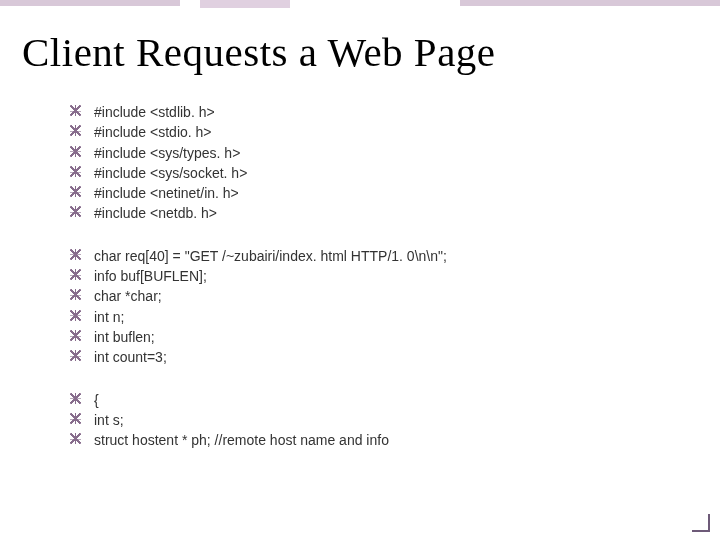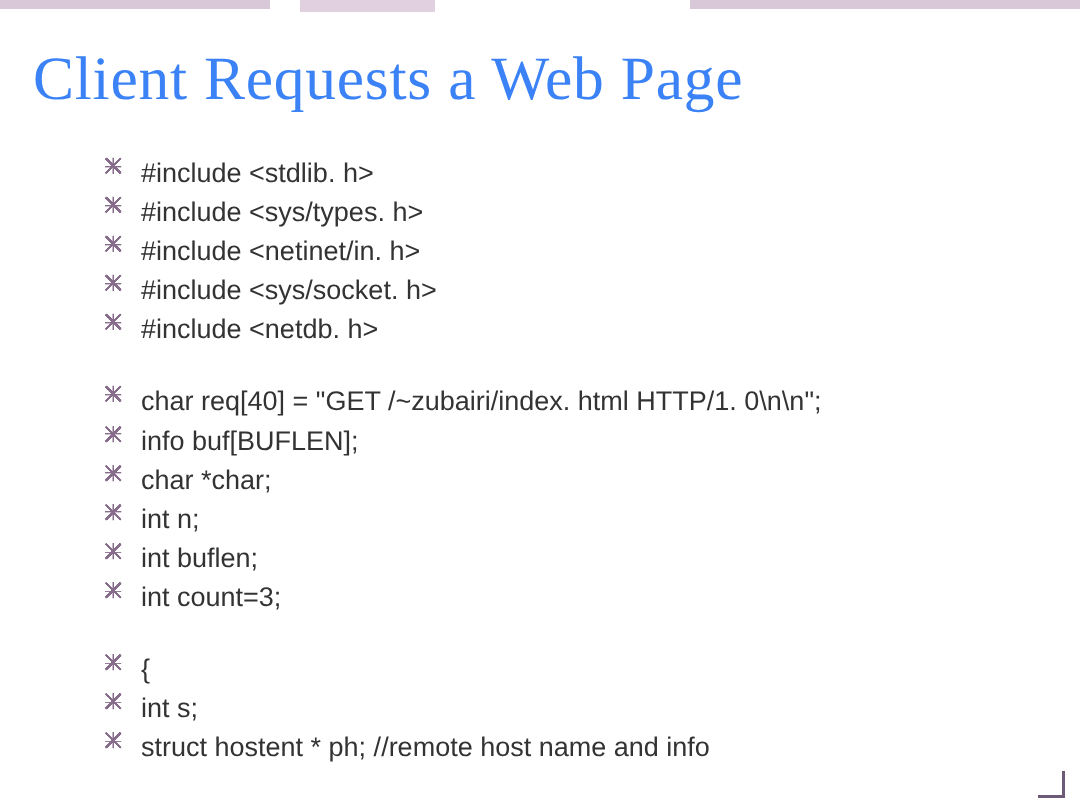--- a/index.html
+++ b/index.html
@@ -26,31 +26,31 @@
   .seg2 { left: 200px; width: 90px; background:#e0d0e0 !important; height:8px !important; }
   .seg3 { right: 0; width: 260px; }
   .slide {
     padding: 28px 22px 0 22px;
   }
   h1.title {
     margin: 0 0 26px 0;
     font-family: Georgia, 'Times New Roman', serif;
     font-weight: normal;
     font-size: 41px;
-    color: #3b82f6;
+    color: #000000;
     letter-spacing: 0.5px;
   }
   ul.block {
     list-style: none;
     margin: 0 0 22px 48px;
     padding: 0;
   }
   ul.block li {
     position: relative;
-    font-size: 18px;
+    font-size: 14px;
     color: #333;
     line-height: 1.45;
     padding-left: 24px;
     font-family: Verdana, Arial, sans-serif;
   }
   ul.block li::before {
     content: "";
     position: absolute;
     left: 0;
     top: 3px;
@@ -86,23 +86,24 @@
   <div class="seg seg1"></div>
   <div class="seg seg2"></div>
   <div class="seg seg3"></div>
 </div>
 
 <div class="slide">
   <h1 class="title">Client Requests a Web Page</h1>
 
   <ul class="block">
     <li>#include &lt;stdlib. h&gt;</li>
+    <li>#include &lt;stdio. h&gt;</li>
     <li>#include &lt;sys/types. h&gt;</li>
+    <li>#include &lt;sys/socket. h&gt;</li>
     <li>#include &lt;netinet/in. h&gt;</li>
-    <li>#include &lt;sys/socket. h&gt;</li>
     <li>#include &lt;netdb. h&gt;</li>
   </ul>
 
   <ul class="block">
     <li>char req[40] = "GET /~zubairi/index. html HTTP/1. 0\n\n";</li>
     <li>info buf[BUFLEN];</li>
     <li>char *char;</li>
     <li>int n;</li>
     <li>int buflen;</li>
     <li>int count=3;</li>

